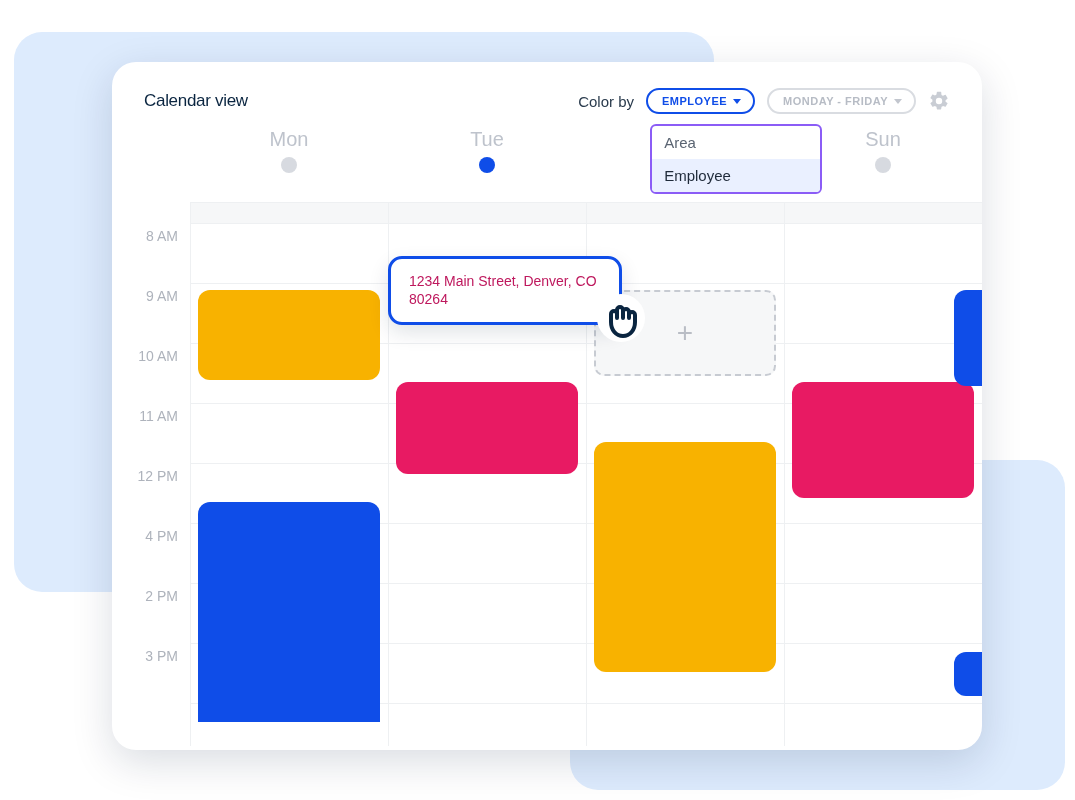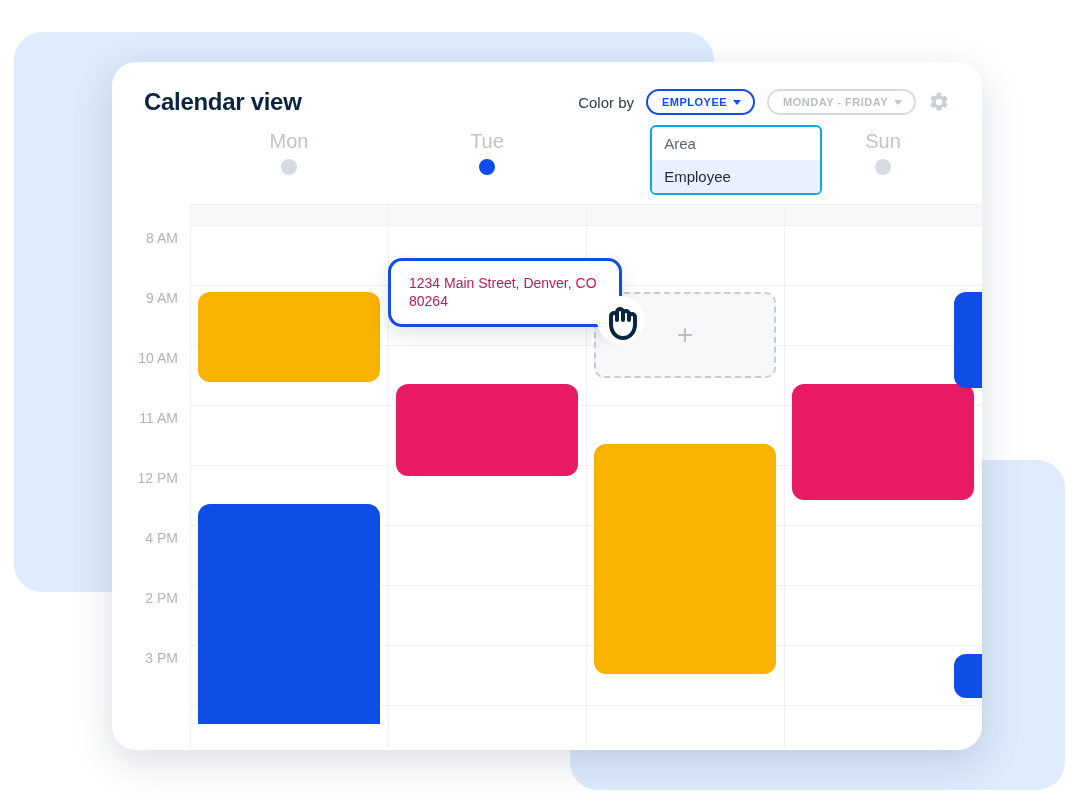--- a/index.html
+++ b/index.html
@@ -39,22 +39,22 @@
     border-radius: 24px;
     box-shadow: 0 12px 40px rgba(10, 30, 60, 0.15);
     overflow: hidden;
   }
   .topbar {
     display: flex;
     align-items: center;
     padding: 26px 32px 14px 32px;
   }
   .title {
-    font-size: 24px;
-    font-weight: 700;
+    font-size: 17px;
+    font-weight: 400;
     color: #0A2540;
     letter-spacing: -0.3px;
   }
   .controls {
     margin-left: auto;
     display: flex;
     align-items: center;
     gap: 12px;
     position: relative;
   }
@@ -96,21 +96,21 @@
     color: #C9CDD4;
     cursor: pointer;
   }
 
   .dropdown {
     position: absolute;
     top: 36px;
     left: 72px;
     width: 172px;
     background: #fff;
-    border: 2px solid #0ea5e9;
+    border: 2px solid #8b5cf6;
     border-radius: 6px;
     overflow: hidden;
     z-index: 30;
   }
   .dd-item {
     padding: 8px 12px;
     font-size: 15px;
     color: #5A6472;
     cursor: pointer;
   }

